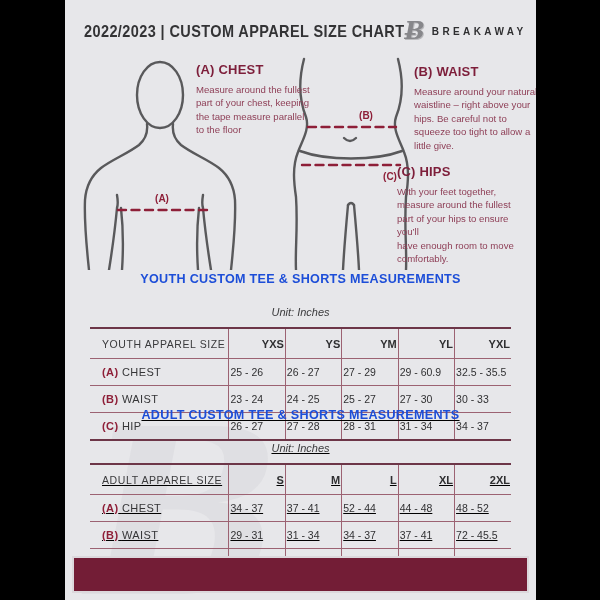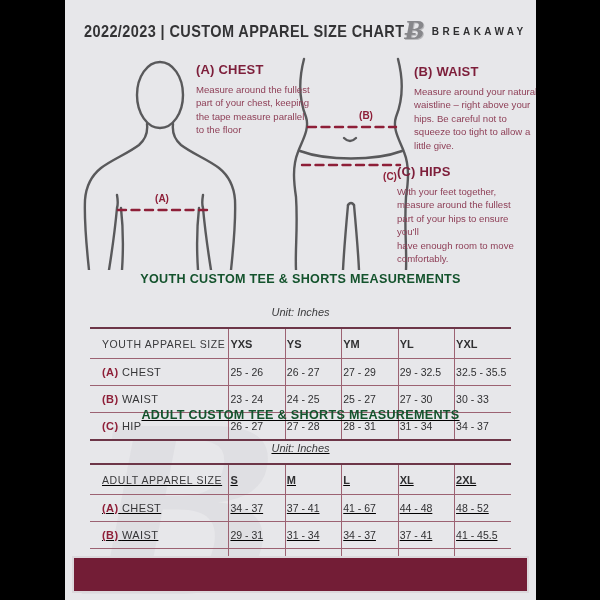--- a/index.html
+++ b/index.html
@@ -35,30 +35,30 @@
   .fig{position:absolute;z-index:1;}
   .fig-upper{left:10px;top:55px;}
   .fig-lower{left:217px;top:57px;}
   .fig path,.fig ellipse{fill:none;stroke:#59595b;stroke-width:2.4;stroke-linecap:round;}
   .fig .dash{stroke:#8e1f38;stroke-width:2.4;stroke-dasharray:8 5.5;}
   .fig text{font-family:"Liberation Sans", sans-serif;font-size:10px;font-weight:bold;fill:#8e1f38;}
   
   .tbl-sec{position:absolute;left:25px;width:421px;z-index:2;}
   .tbl-youth{top:272px;}
   .tbl-adult{top:408px;text-decoration:underline;}
-  .tbl-title{text-align:center;font-size:12.6px;font-weight:bold;color:#14532d;letter-spacing:.3px;}
+  .tbl-title{text-align:center;font-size:12.6px;font-weight:bold;color:#1d4ed8;letter-spacing:.3px;}
   .tbl-unit{text-align:center;font-size:11px;font-style:italic;color:#3a3a3c;margin-top:20px;}
   table{width:100%;border-collapse:collapse;table-layout:fixed;margin-top:9px;background:transparent;}
   col.c-first{width:33%;}
   col.c-size{width:13.4%;}
   thead tr{border-top:2.2px solid #6d3648;border-bottom:1.5px solid #9c6272;}
   tbody tr{border-bottom:1.5px solid #9c6272;}
   tbody tr:last-child{border-bottom:2.2px solid #6d3648;}
   th+th, td+td{border-left:1.5px solid #9c6272;}
-  th{height:27px;font-size:11px;font-weight:bold;color:#2f2f31;text-align:left;}
+  th{height:27px;font-size:11px;font-weight:bold;color:#2f2f31;text-align:right;}
   th.first{text-align:left;padding-left:12px;font-size:10.5px;font-weight:normal;letter-spacing:.6px;color:#3a3a3c;}
   td{height:24px;}
   td.label{text-align:left;padding-left:12px;font-size:11px;color:#353537;letter-spacing:.4px;}
   td.label .pfx{color:#8e1f38;font-weight:bold;}
   td.val{font-size:10.5px;color:#303032;}
   
   .watermark{
     position:absolute;left:22px;top:398px;z-index:0;
     font-family:"DejaVu Serif", serif;font-weight:bold;font-style:italic;
     font-size:230px;line-height:1;color:#dfdfe3;user-select:none;
@@ -150,21 +150,21 @@
           <th>YL</th>
           <th>YXL</th>
         </tr>
       </thead>
       <tbody>
         <tr>
           <td class="label"><span class="pfx">(A)</span> <span>CHEST</span></td>
           <td class="val">25 - 26</td>
           <td class="val">26 - 27</td>
           <td class="val">27 - 29</td>
-          <td class="val">29 - 32.5</td>
+          <td class="val">29 - 60.9</td>
           <td class="val">32.5 - 35.5</td>
         </tr>
         <tr>
           <td class="label"><span class="pfx">(B)</span> <span>WAIST</span></td>
           <td class="val">23 - 24</td>
           <td class="val">24 - 25</td>
           <td class="val">25 - 27</td>
           <td class="val">27 - 30</td>
           <td class="val">30 - 33</td>
         </tr>
@@ -200,31 +200,31 @@
           <th>L</th>
           <th>XL</th>
           <th>2XL</th>
         </tr>
       </thead>
       <tbody>
         <tr>
           <td class="label"><span class="pfx">(A)</span> <span>CHEST</span></td>
           <td class="val">34 - 37</td>
           <td class="val">37 - 41</td>
-          <td class="val">41 - 67</td>
+          <td class="val">52 - 44</td>
           <td class="val">44 - 48</td>
           <td class="val">48 - 52</td>
         </tr>
         <tr>
           <td class="label"><span class="pfx">(B)</span> <span>WAIST</span></td>
           <td class="val">29 - 31</td>
           <td class="val">31 - 34</td>
           <td class="val">34 - 37</td>
           <td class="val">37 - 41</td>
-          <td class="val">41 - 45.5</td>
+          <td class="val">72 - 45.5</td>
         </tr>
         <tr>
           <td class="label"><span class="pfx">(C)</span> <span>HIP</span></td>
           <td class="val">34 - 36</td>
           <td class="val">36 - 39</td>
           <td class="val">26 - 42</td>
           <td class="val">43 - 46</td>
           <td class="val">46 - 50</td>
         </tr>
       </tbody>

